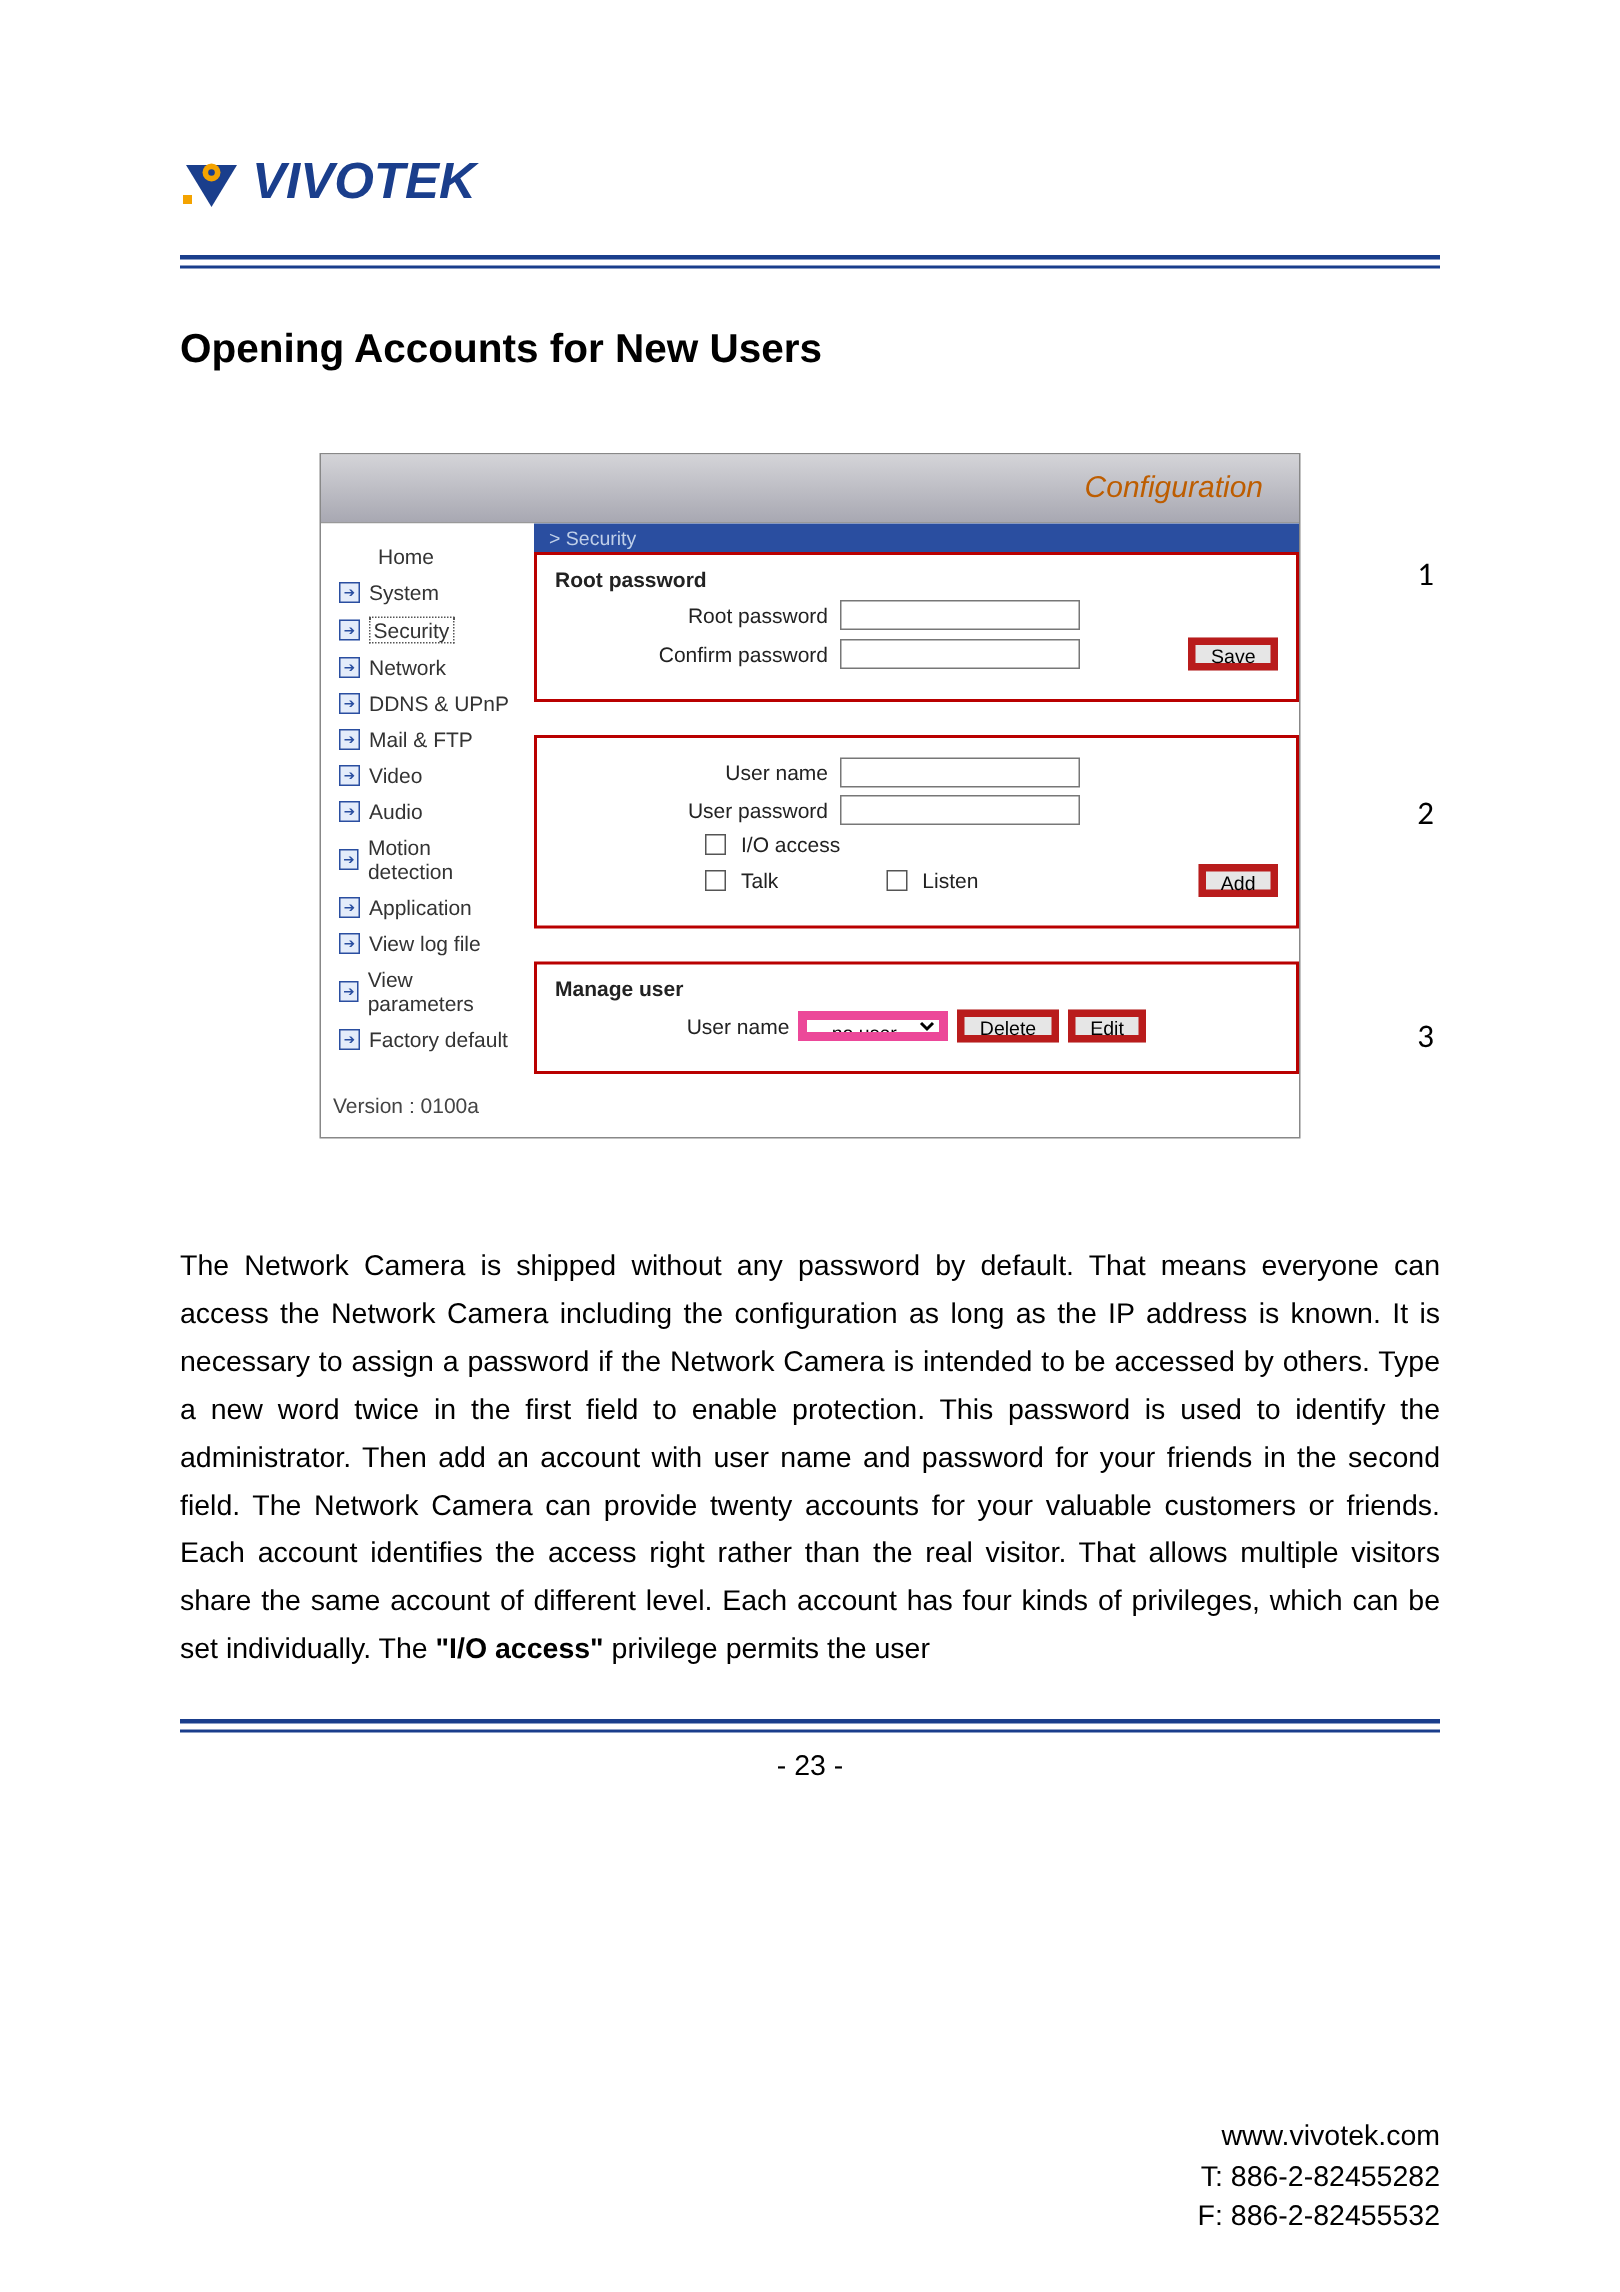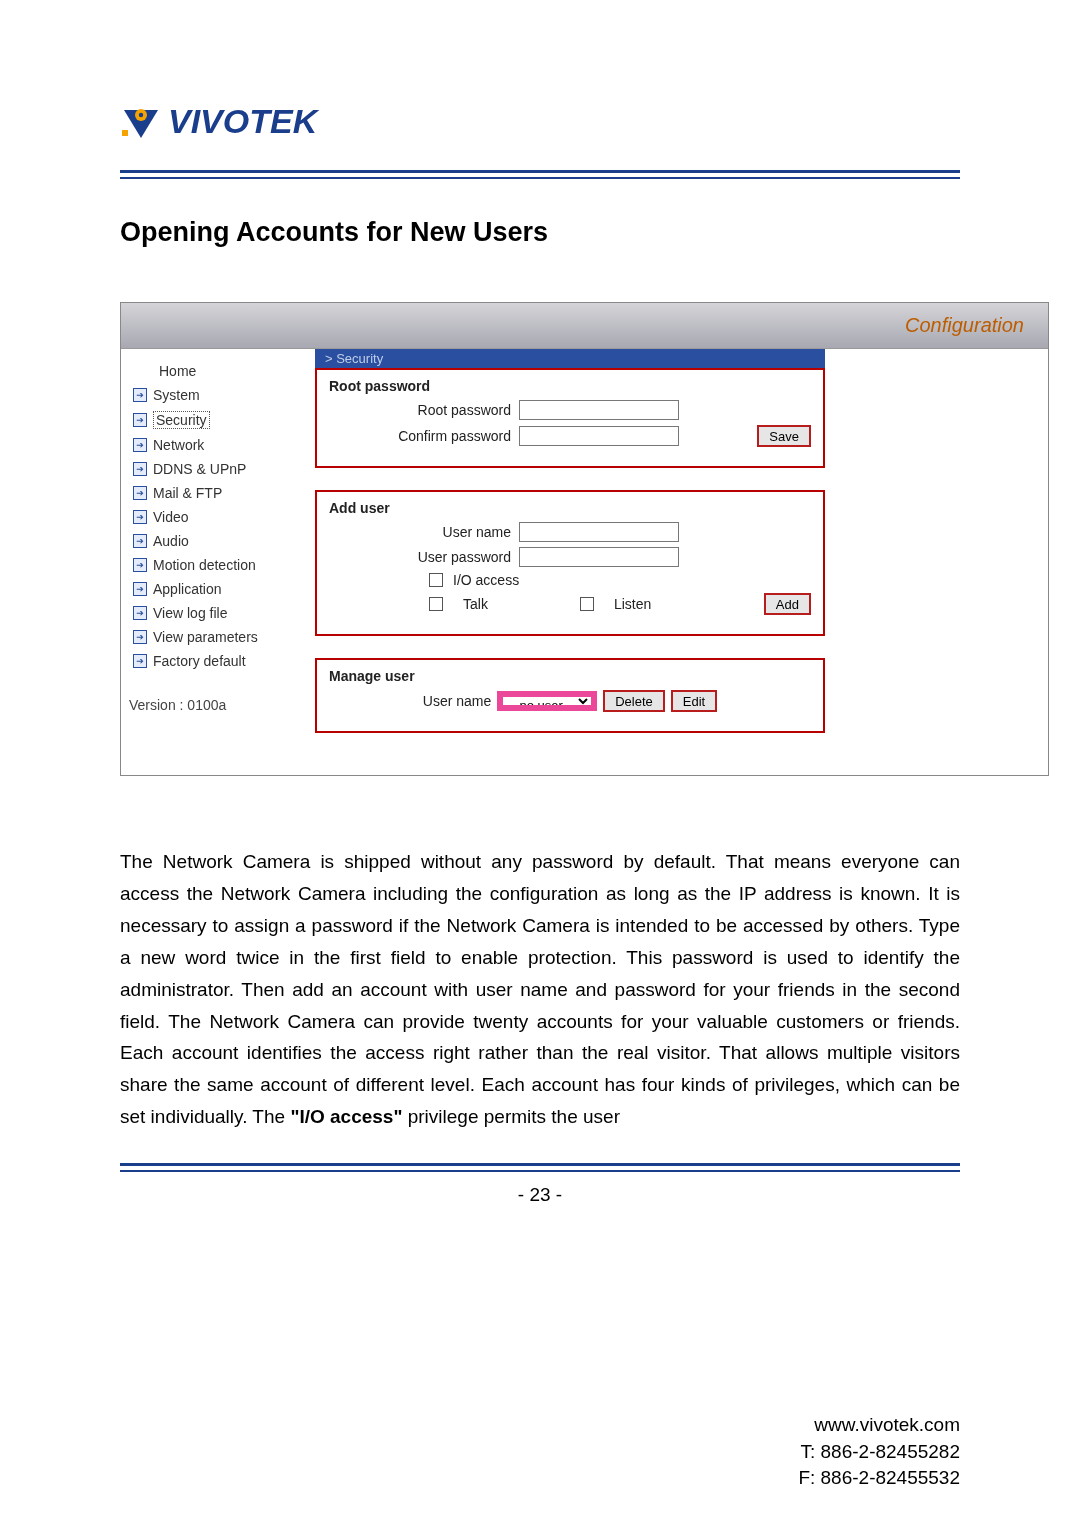--- a/index.html
+++ b/index.html
@@ -40,21 +40,21 @@
     height: 9px;
     margin-bottom: 38px;
   }
   .section-title {
     font-size: 27px;
     font-weight: bold;
     margin-bottom: 54px;
   }
   .screenshot {
     border: 1px solid #888;
-    width: 929px;
+    width: 654px;
     margin: 0 auto 70px auto;
     background: #fff;
     font-family: Verdana, Arial, sans-serif;
     font-size: 14px;
     color: #222;
     position: relative;
   }
   .topbar {
     height: 46px;
     background: linear-gradient(#d4d4d8, #a8a8b2);
@@ -115,21 +115,21 @@
     width: 510px;
     padding: 8px 12px 14px 12px;
     margin-bottom: 22px;
     background: #fff;
   }
   .panel h4 { font-size: 14px; font-weight: bold; margin-bottom: 6px; }
   .row { display: flex; align-items: center; margin: 5px 0; }
   .row .lab { width: 190px; text-align: right; padding-right: 8px; font-size: 14px; color: #222; }
   .row input[type=text] { width: 160px; height: 20px; border: 1px solid #777; background:#fff;}
   .note { font-size: 13px; padding-left: 24px; margin-bottom: 6px; }
-  .btn { height: 22px; border: 2px solid #b91c1c; background: #e6e6e6; padding: 0 10px; font-size: 13px; }
+  .btn { height: 22px; border: 5px solid #b91c1c; background: #e6e6e6; padding: 0 10px; font-size: 13px; }
   .cbx { width: 14px; height: 14px; border: 1px solid #555; display:inline-block; background:#fff; margin-right:4px; }
   select { height: 20px; font-size: 13px; border:6px solid #ec4899; background:#fff;}
   .num-col {
     position: absolute;
     right: -90px;
     top: 20px;
     font-size: 22px;
     color: #000;
     display: flex;
     flex-direction: column;
@@ -263,34 +263,33 @@
           </div>
           <div class="row">
             <span class="lab">Confirm password</span>
             <input type="text" style="">
             <span style="flex:1"></span>
             <button class="btn">Save</button>
           </div>
         </div>
 
         <div class="panel">
-          <h4>Add user</h4>
           <div class="row">
             <span class="lab">User name</span>
             <input type="text" style="">
           </div>
           <div class="row">
             <span class="lab">User password</span>
             <input type="text" style="">
           </div>
           <div class="row" style="padding-left:100px; gap:6px;">
             <span class="cbx"></span>
             <span>I/O access</span>
           </div>
-          <div class="row" style="padding-left:100px; gap:16px;">
+          <div class="row" style="padding-left:100px; gap:6px;">
             <span class="cbx"></span>
             <span>Talk</span>
             <span style="width:60px"></span>
             <span class="cbx"></span>
             <span>Listen</span>
             <span style="flex:1"></span>
             <button class="btn">Add</button>
           </div>
         </div>
 

